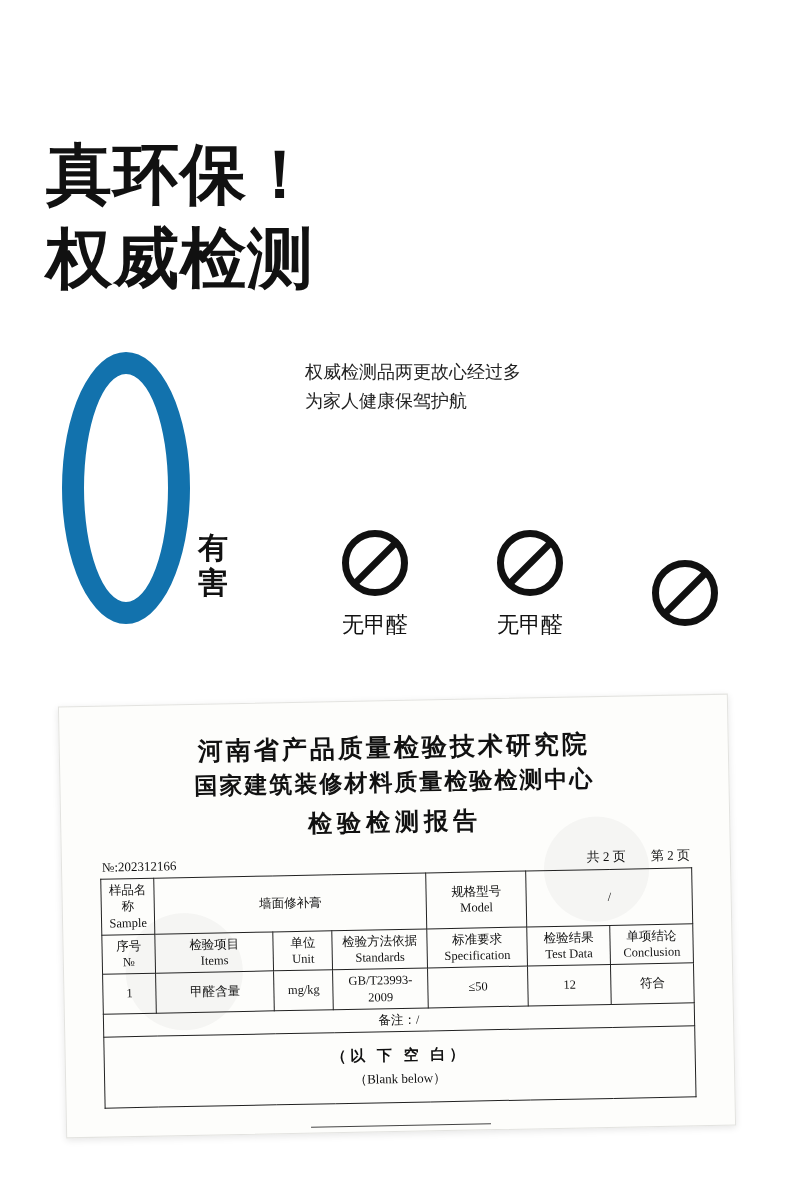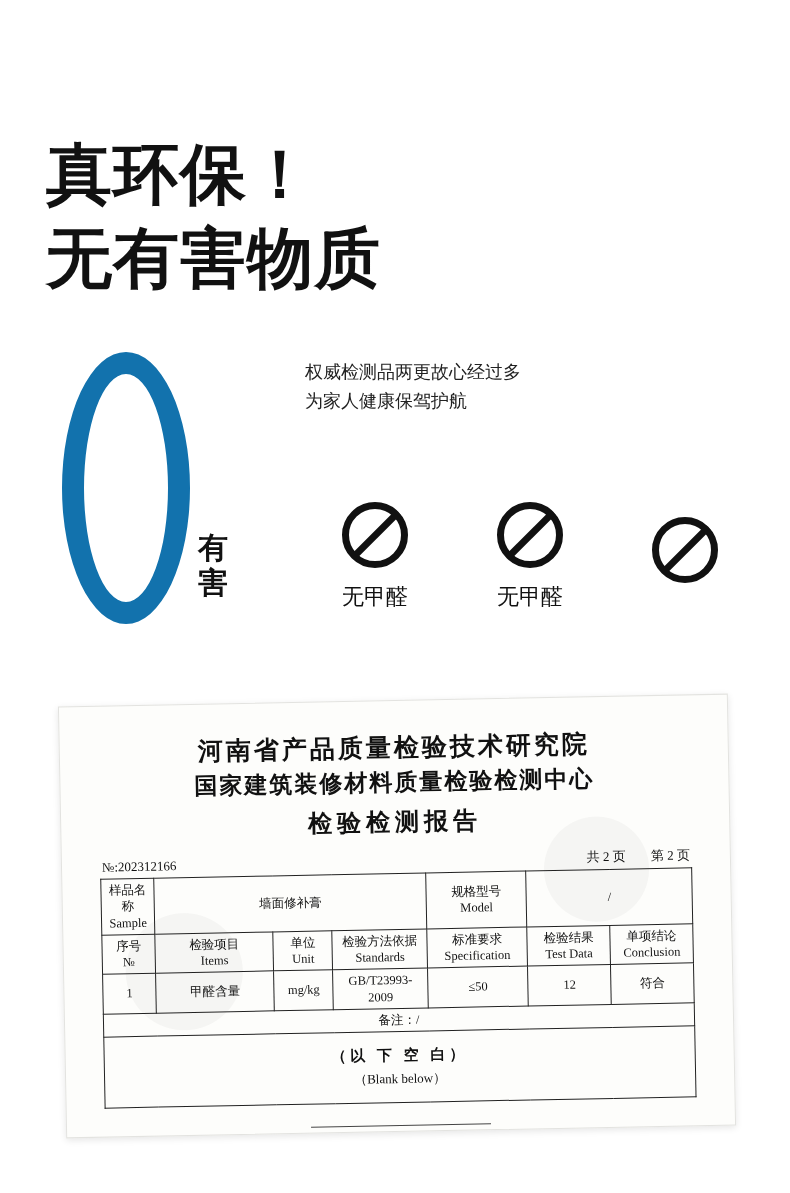--- a/index.html
+++ b/index.html
@@ -68,25 +68,25 @@
     width: 450px;
     font-size: 18px;
     line-height: 1.62;
     color: #222;
   }
 
   
   .badges {
     position: absolute;
     left: 300px;
-    top: 502px;
+    top: 530px;
     width: 460px;
     display: flex;
     justify-content: space-between;
-    align-items: center;
+    align-items: flex-end;
   }
   .badge {
     width: 150px;
     text-align: center;
   }
   .badge .glyph {
     width: 66px;
     height: 66px;
     margin: 0 auto 14px auto;
     position: relative;
@@ -213,21 +213,21 @@
     margin: 22px auto 0 auto;
     width: 180px;
     border-top: 1px solid #444;
   }
 </style>
 </head>
 <body>
 
 <div class="headline">
   <div>真环保！</div>
-  <div>无有害物质</div>
+  <div>权威检测</div>
 </div>
 
 <div class="zero-block">
   <div class="zero-ring"></div>
   <div class="zero-label">
     <div>有</div>
     <div>害</div>
   </div>
 </div>
 

